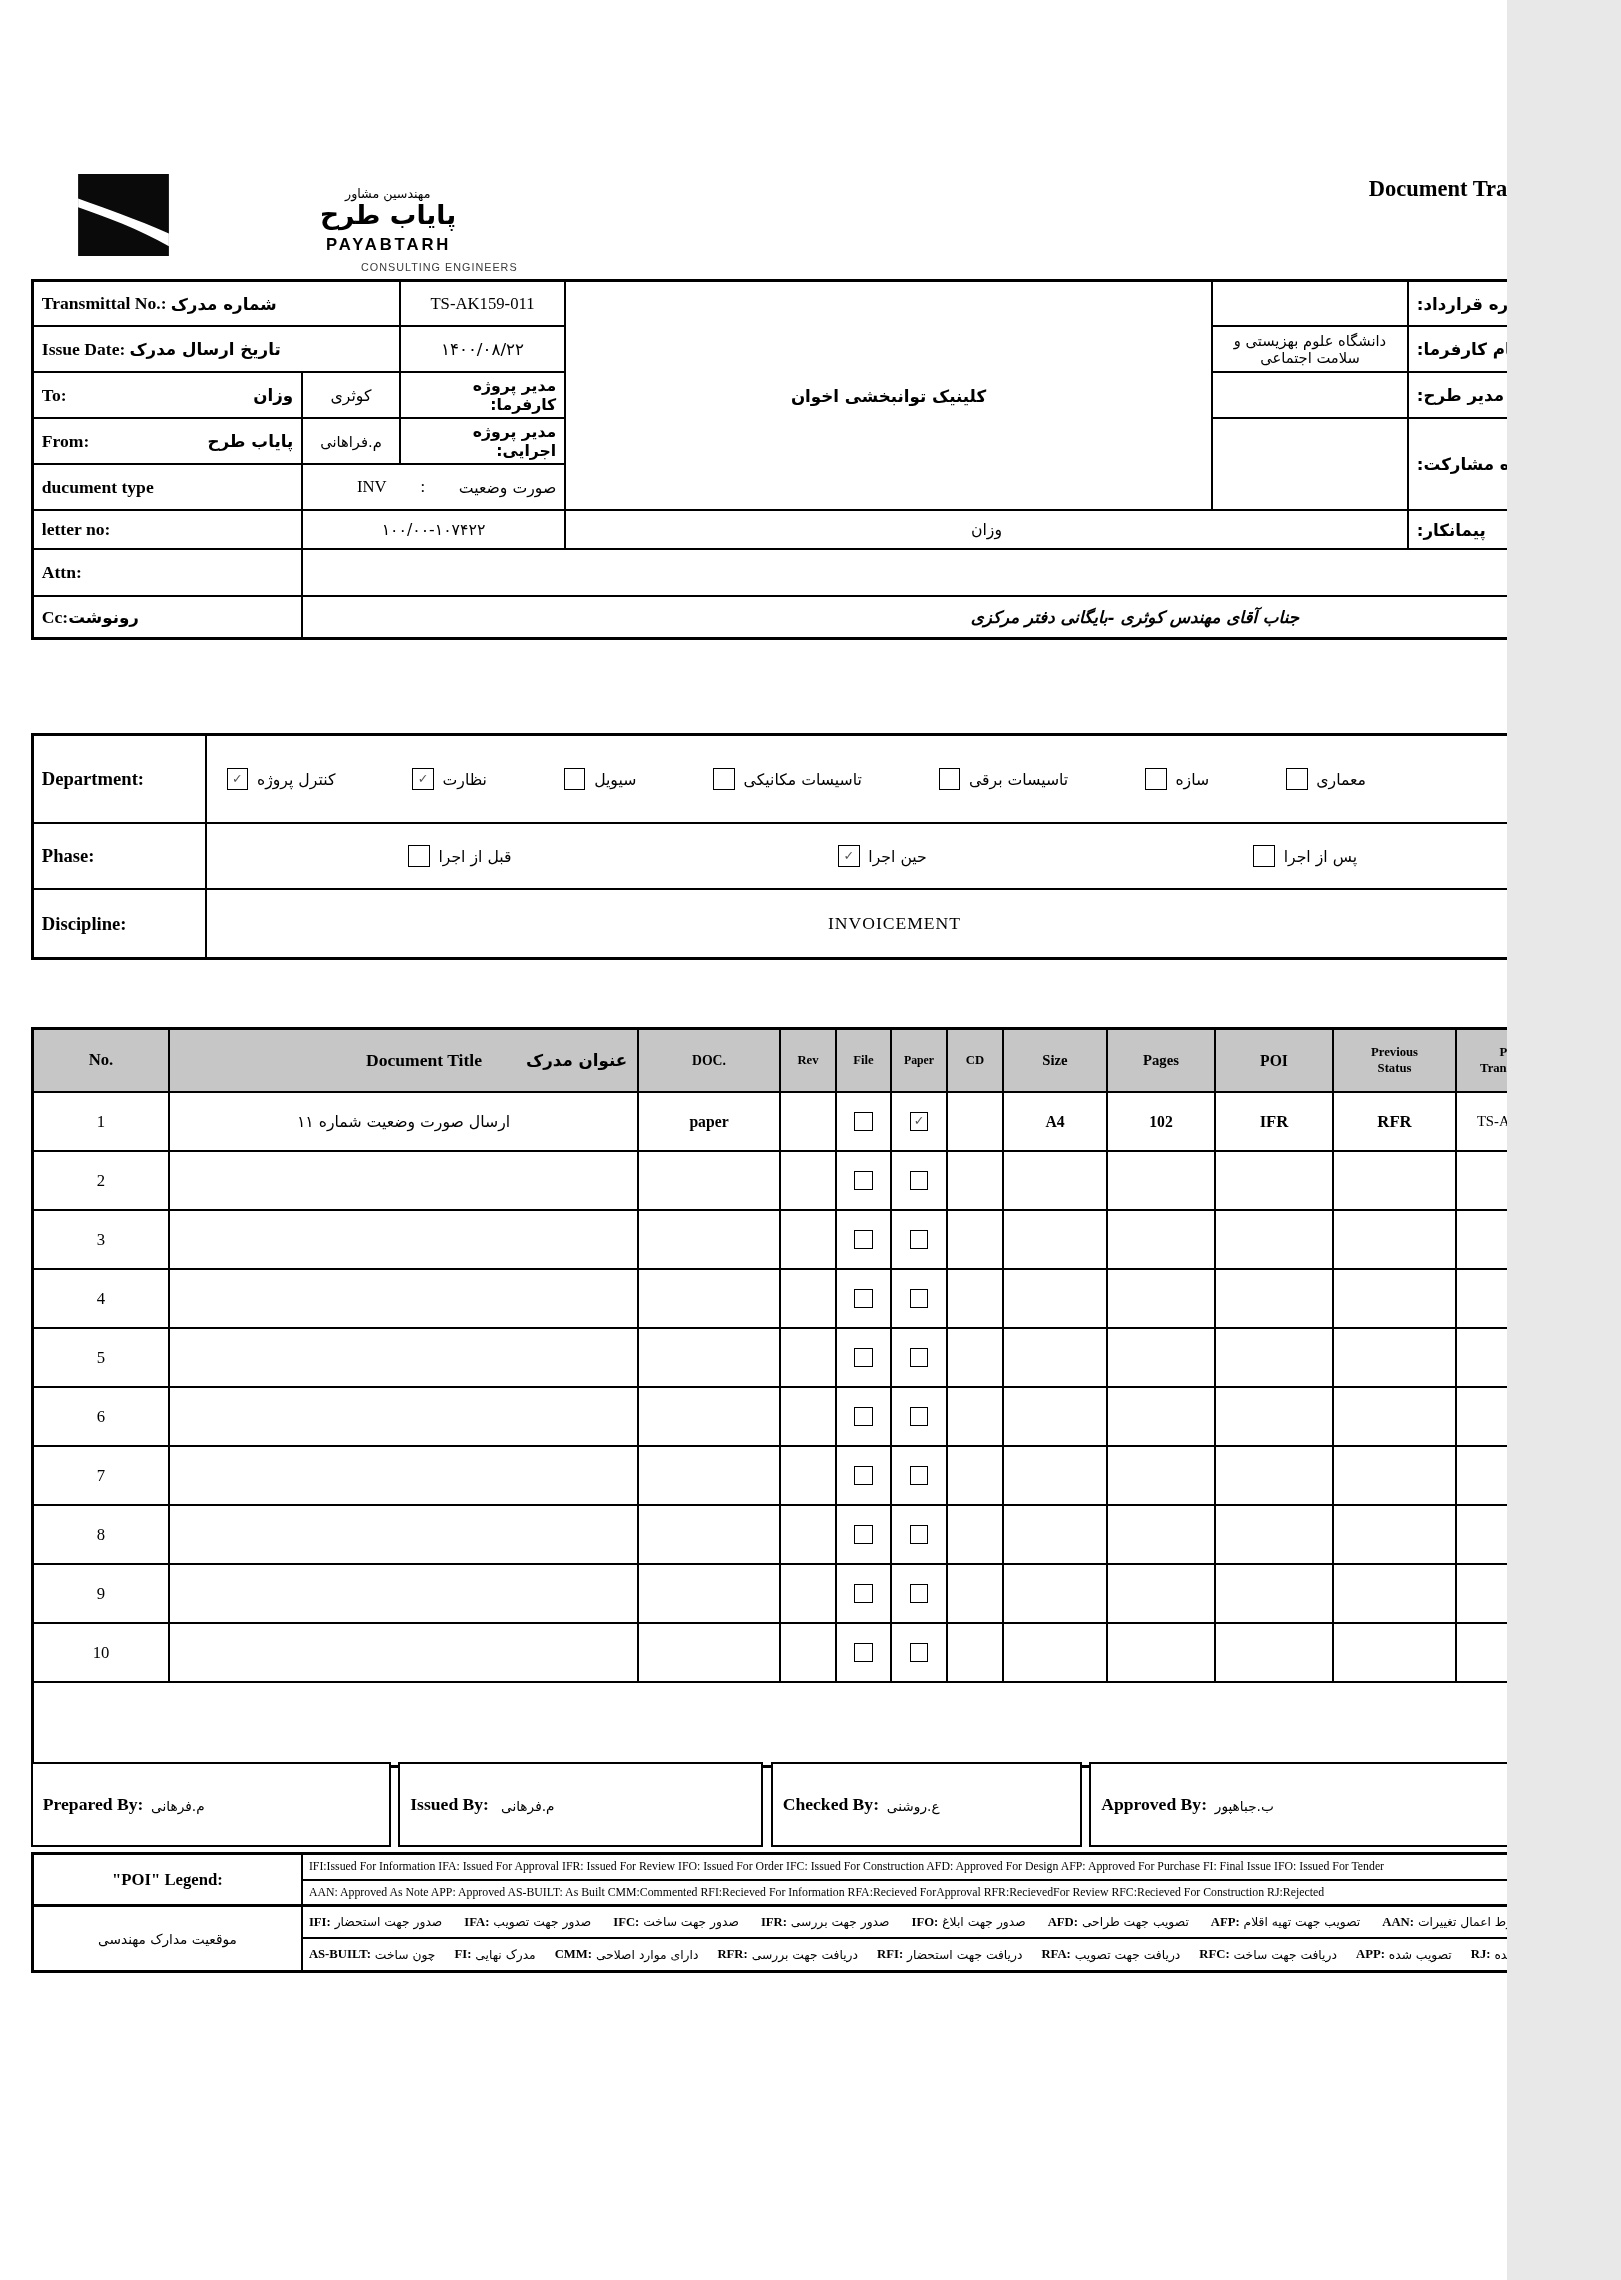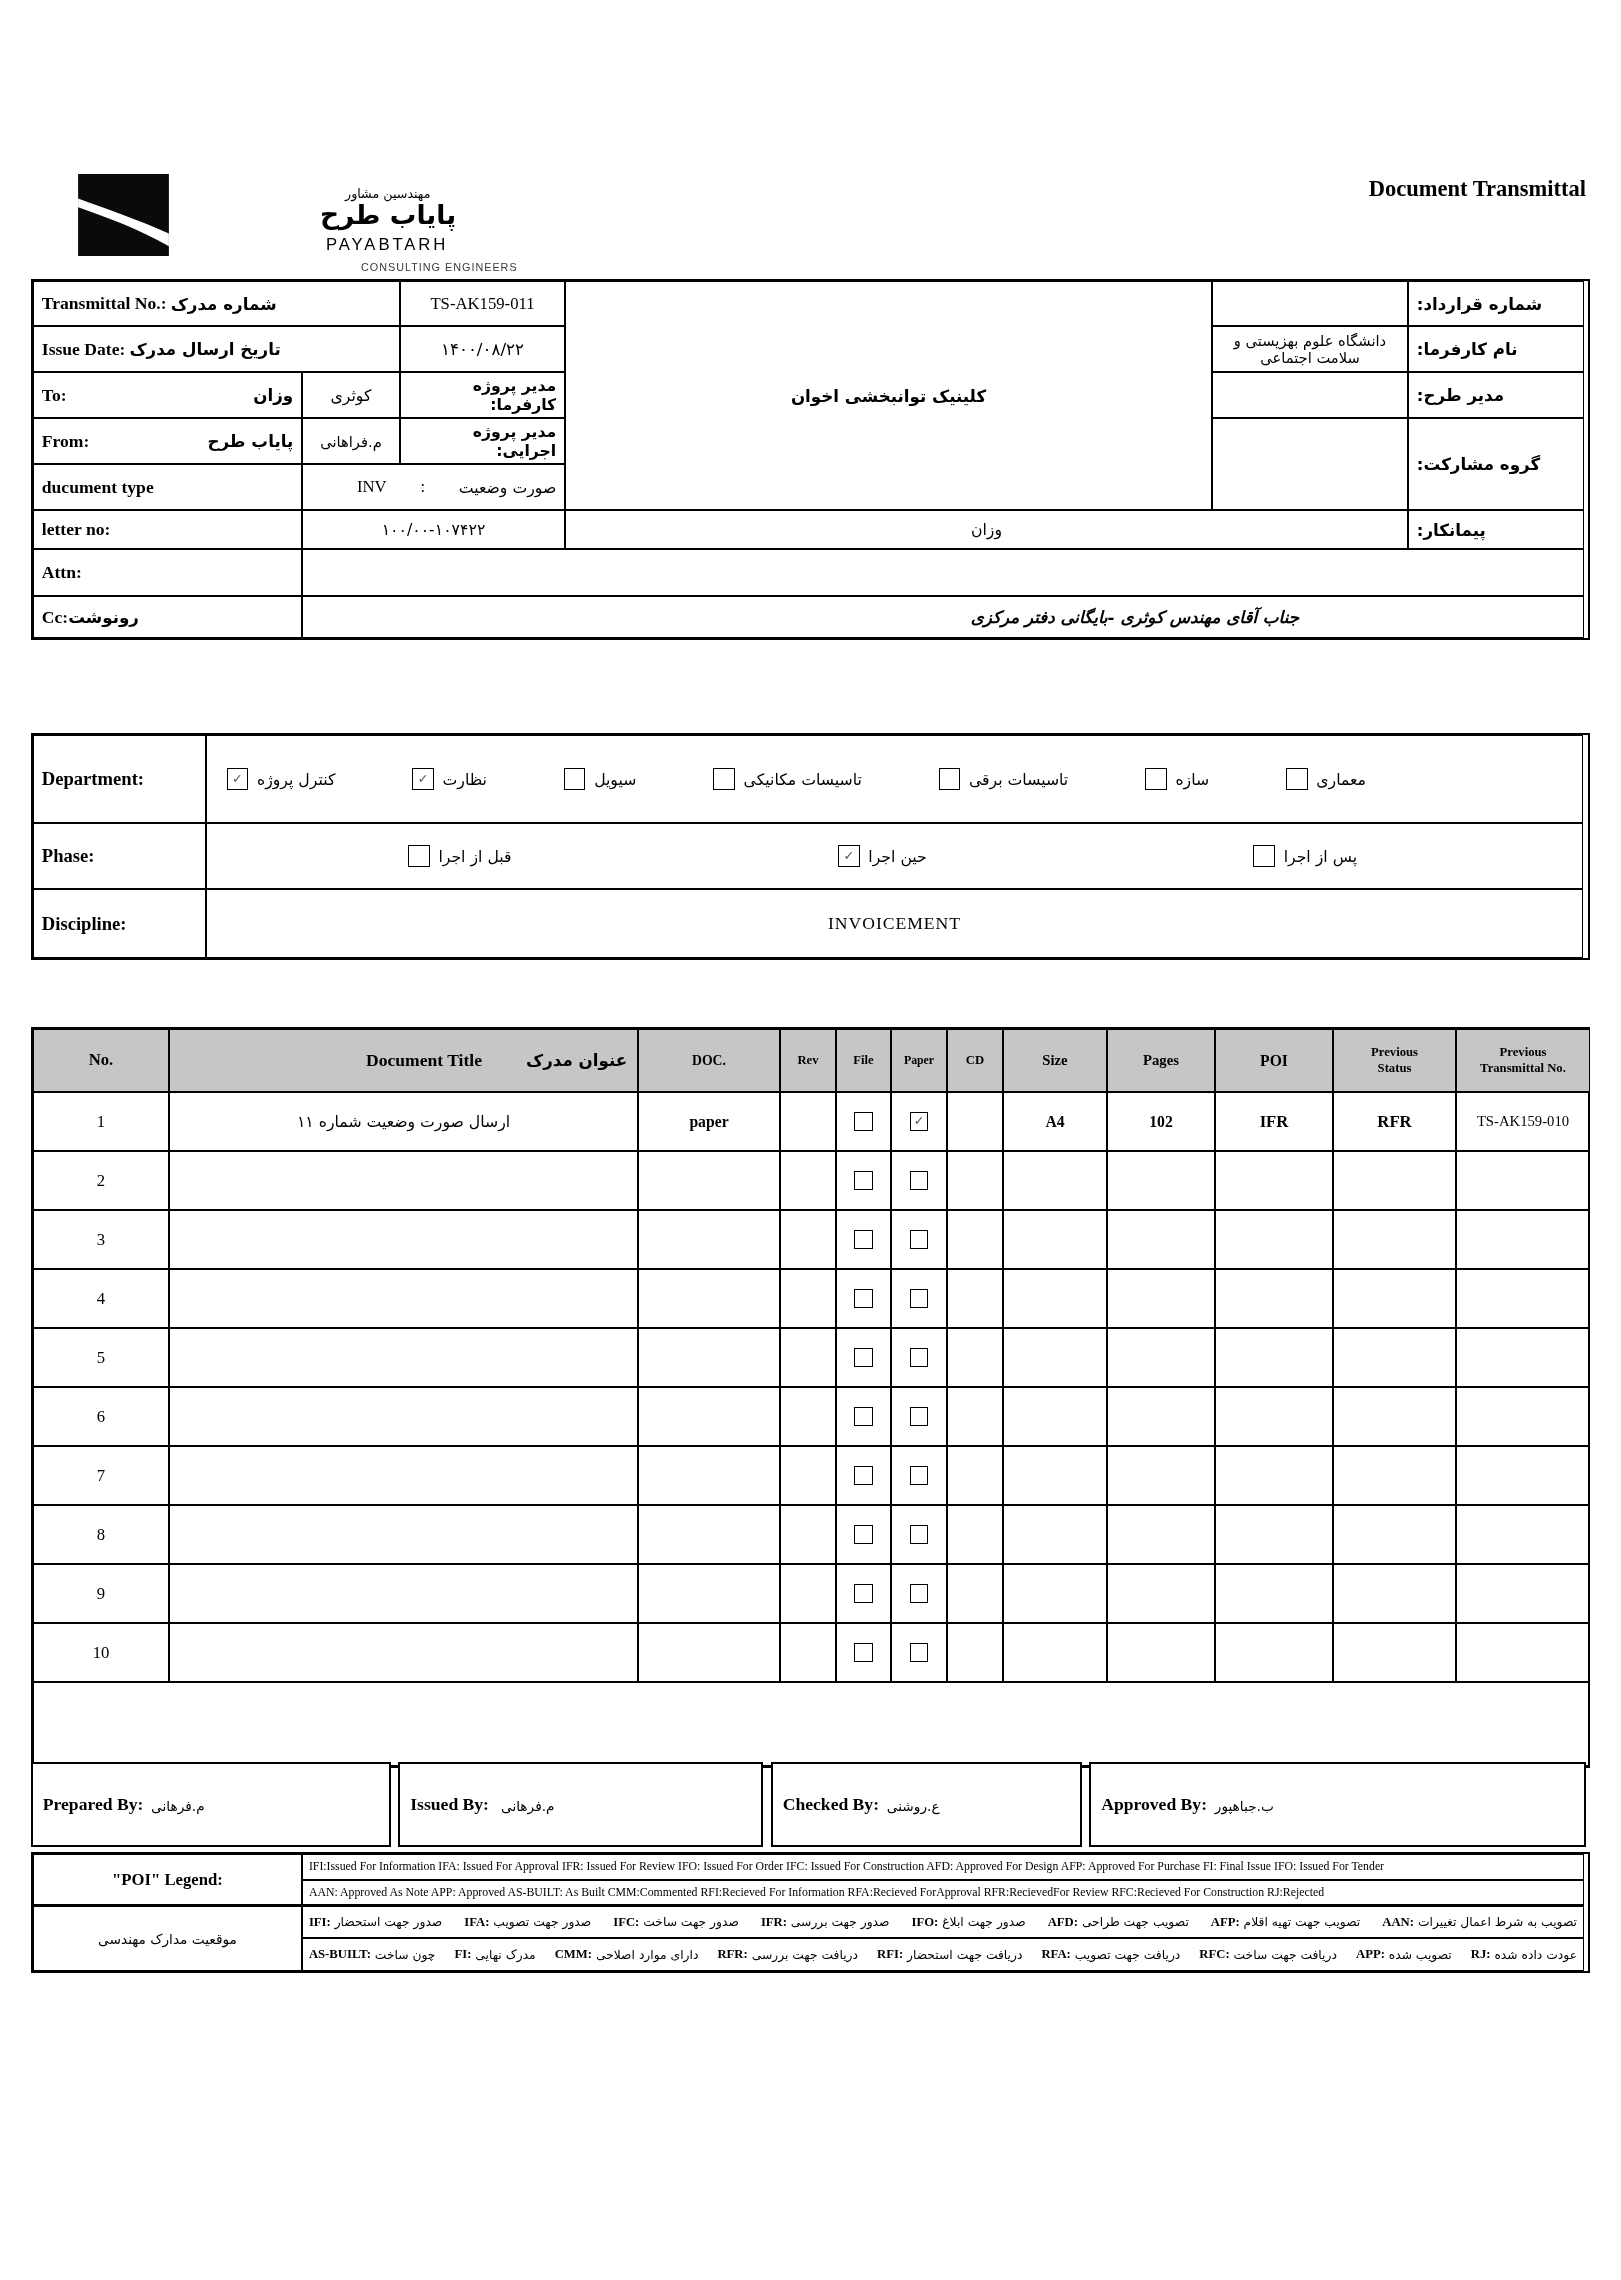--- a/index.html
+++ b/index.html
@@ -1,26 +1,26 @@
 <!DOCTYPE html>
 <html><head>
 <meta charset="utf-8">
 <title>Document Transmittal</title>
 <style>
   html,body{margin:0;padding:0;background:#e8e8e8;}
-  .page{position:relative;width:1621px;height:2281px;background:#ffffff;
+  .page{position:relative;width:1507px;height:2281px;background:#ffffff;
         font-family:"Liberation Serif","DejaVu Sans",serif;color:#000;overflow:hidden;}
   .fa{font-family:"DejaVu Sans",sans-serif;direction:rtl;unicode-bidi:isolate;}
   .num{direction:ltr;unicode-bidi:isolate;font-family:"DejaVu Sans",sans-serif;}
   .b{font-weight:bold;}
   
   .logo-box{position:absolute;left:78px;top:174px;width:91px;height:82px;}
   .logo-fa-small{position:absolute;left:345px;top:186px;font-size:12.7px;}
   .logo-fa-big{position:absolute;left:320px;top:199px;font-size:26.5px;font-weight:bold;}
-  .logo-en{position:absolute;left:326px;top:235px;font-size:16.7px;font-weight:normal;
+  .logo-en{position:absolute;left:326px;top:235px;font-size:16.7px;font-weight:bold;
            letter-spacing:2.9px;font-family:"Liberation Sans",sans-serif;}
   .logo-sub{position:absolute;left:361px;top:261px;font-size:10.8px;color:#3a3a3a;
             font-family:"Liberation Sans",sans-serif;letter-spacing:1px;}
   .doc-title{position:absolute;left:31px;top:176px;width:1555px;text-align:right;
              font-size:22.5px;font-weight:bold;}
   
   .cell{border:1px solid #000;display:flex;align-items:center;padding:0 7.8px;
         box-sizing:border-box;overflow:hidden;font-size:16.7px;}
   .center{justify-content:center;text-align:center;}
   .right{justify-content:flex-end;}

